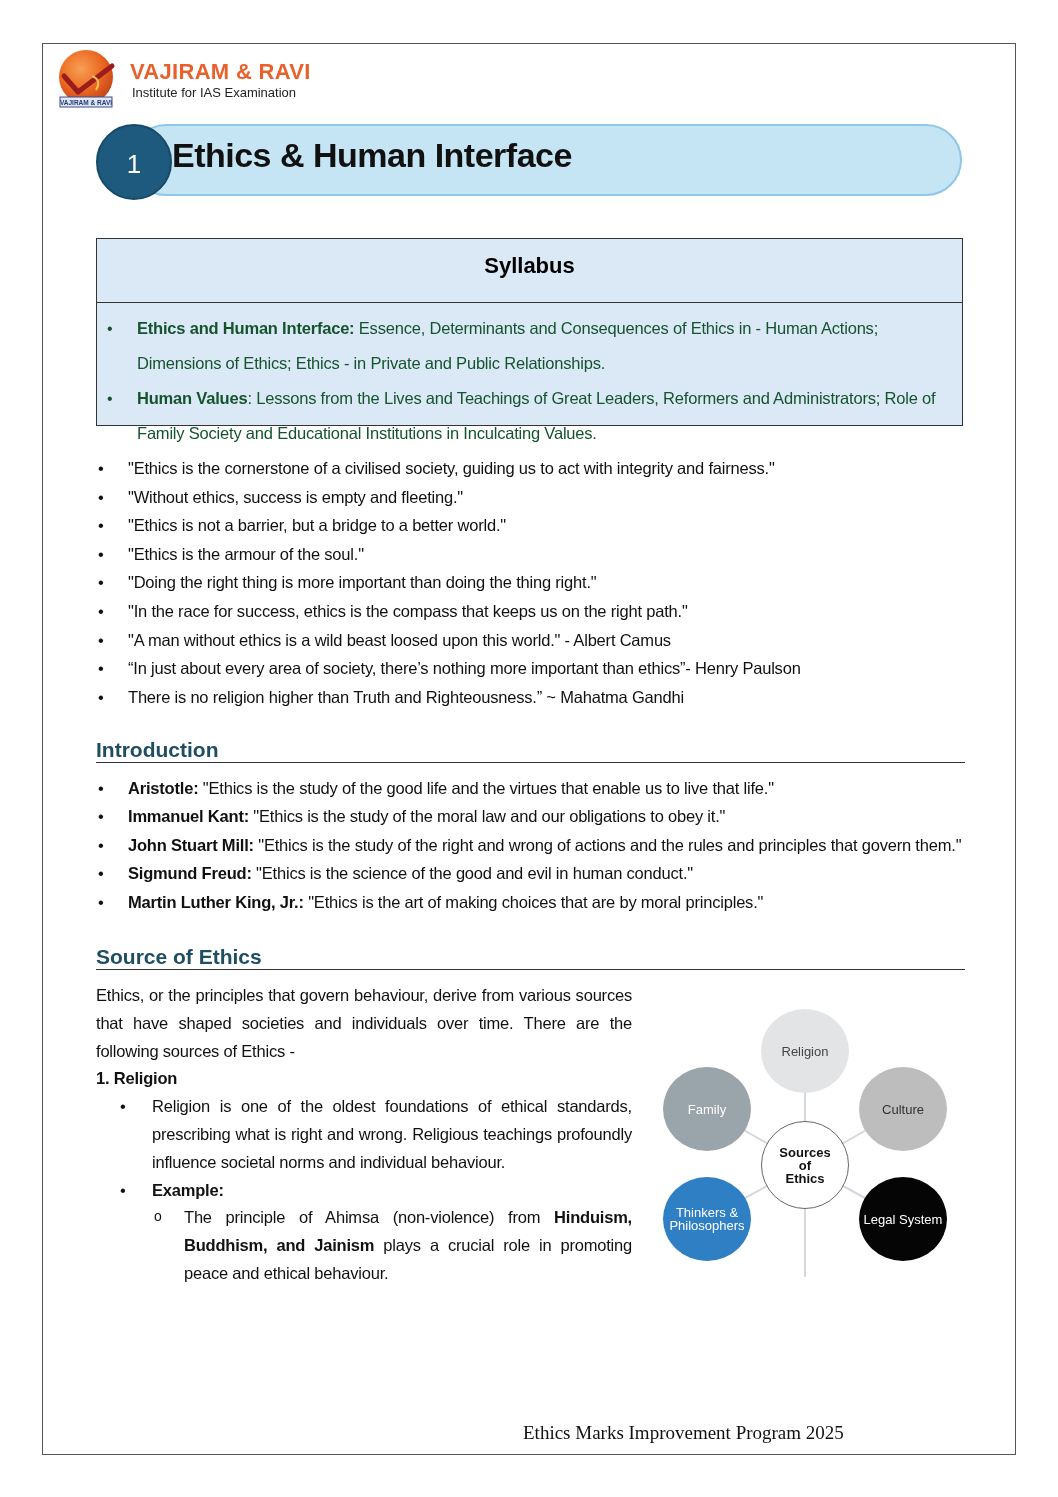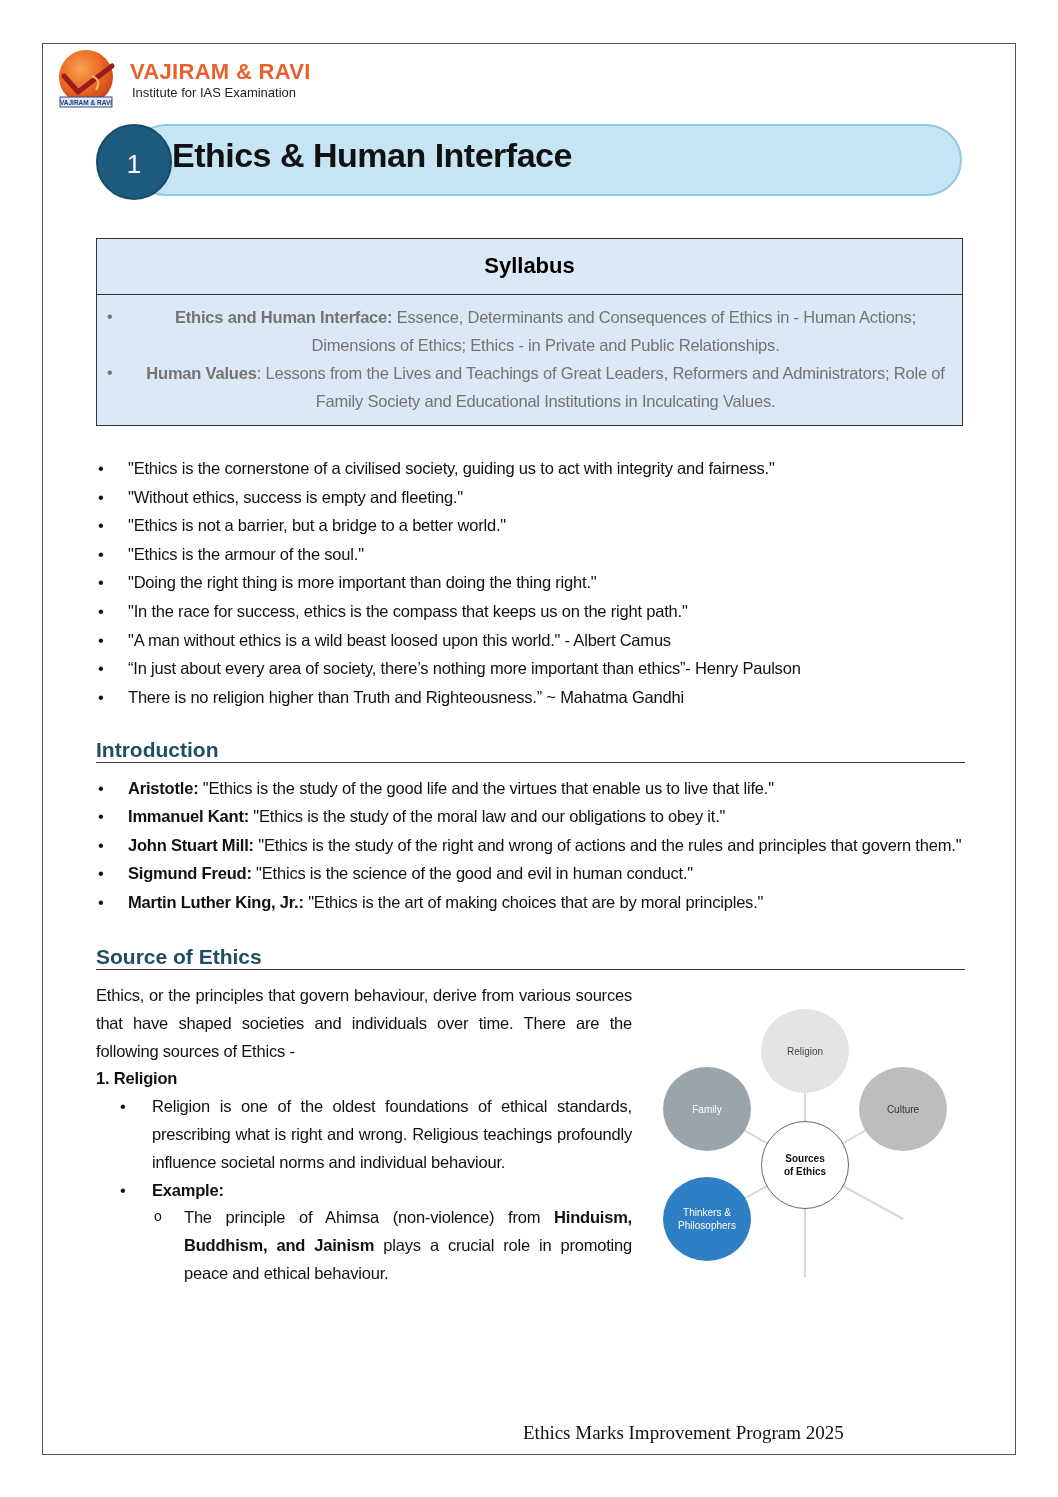--- a/index.html
+++ b/index.html
@@ -38,28 +38,27 @@
     border-radius: 50%; background: #1d5a7d; border: 2px solid #164a68;
     color: #fff; font-size: 26px; text-align: center; line-height: 76px;
   }
 
   
   .syllabus {
     position: absolute; left: 96px; top: 238px; width: 867px; height: 188px;
     background: #dbe9f6; border: 1.5px solid #333;
   }
   .syllabus-head {
-    height: 56px; border-bottom: 1.5px solid #333; text-align: center;
+    height: 64px; border-bottom: 1.5px solid #333; text-align: center;
     font-size: 22px; font-weight: bold; line-height: 54px;
   }
   .syllabus ul { list-style: none; padding: 8px 8px 0 40px; }
   .syllabus li {
-    position: relative; font-size: 16.5px; line-height: 28px; color: #737373;
+    position: relative; font-size: 16.5px; line-height: 35px; color: #14532d;
     letter-spacing: -0.2px;
-    text-align: center;
   }
   .syllabus li::before {
     content: "•"; position: absolute; left: -30px; top: 0; font-size: 16px;
   }
 
   .bold { font-weight: bold; }
 
   
   .quotes { position: absolute; left: 96px; top: 454px; width: 870px; list-style: none; }
   .quotes li {
@@ -92,21 +91,21 @@
   .source-body ul.lvl1 > li::before { content: "•"; position: absolute; left: -32px; top: 0; }
   .source-body ul.lvl2 { list-style: none; padding-left: 32px; }
   .source-body ul.lvl2 > li { position: relative; }
   .source-body ul.lvl2 > li::before { content: "o"; position: absolute; left: -30px; top: -1px; font-size: 14px; }
 
   
   .diagram { position: absolute; left: 655px; top: 1005px; width: 300px; height: 320px; }
   .diagram svg { position: absolute; left: 0; top: 0; }
   .node {
     position: absolute; border-radius: 50%; display: flex; align-items: center;
-    justify-content: center; text-align: center; font-size: 10px; line-height: 13px;
+    justify-content: center; text-align: center; font-size: 13px; line-height: 13px;
     font-family: "Liberation Sans", sans-serif;
   }
 
   
   .footer {
     position: absolute; left: 523px; top: 1422px; font-family: "Liberation Serif", serif;
     font-size: 19px; font-weight: normal; color: #111;
   }
 </style>
 </head>
@@ -188,18 +187,19 @@
       <line x1="150" y1="160" x2="150" y2="46"></line>
       <line x1="150" y1="160" x2="248" y2="104"></line>
       <line x1="150" y1="160" x2="248" y2="214"></line>
       <line x1="150" y1="160" x2="150" y2="272"></line>
       <line x1="150" y1="160" x2="52" y2="214"></line>
       <line x1="150" y1="160" x2="52" y2="104"></line>
     </g>
   </svg>
   <div class="node" style="left:106px;top:4px;width:88px;height:84px;background:#e3e4e6;color:#444;">Religion</div>
   <div class="node" style="left:204px;top:62px;width:88px;height:84px;background:#bdbdbd;color:#333;">Culture</div>
+  <div class="node" style="left:204px;top:172px;width:88px;height:84px;background:#050505;color:#fff;">Legal System</div>
   <div class="node" style="left:8px;top:172px;width:88px;height:84px;background:#2f7fc4;color:#fff;padding:0 8px;">Thinkers &amp; Philosophers</div>
   <div class="node" style="left:8px;top:62px;width:88px;height:84px;background:#9aa4ab;color:#fff;">Family</div>
   <div class="node" style="left:106px;top:116px;width:88px;height:88px;background:#fff;border:1.5px solid #666;color:#111;padding:0 18px;font-weight:bold;">Sources of Ethics</div>
 </div>
 
 <div class="footer">Ethics Marks Improvement Program 2025</div>
 
 </body></html>

